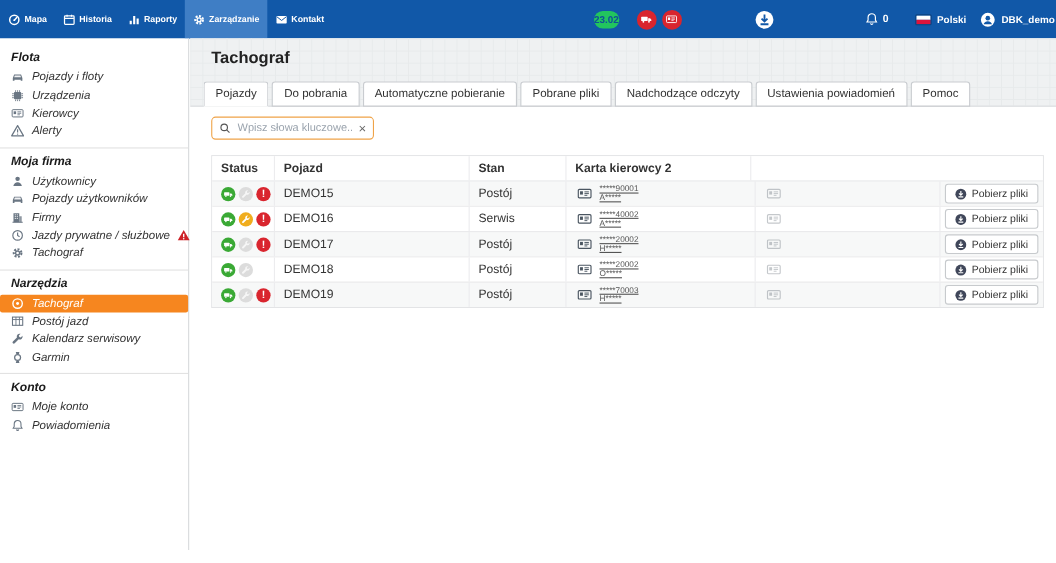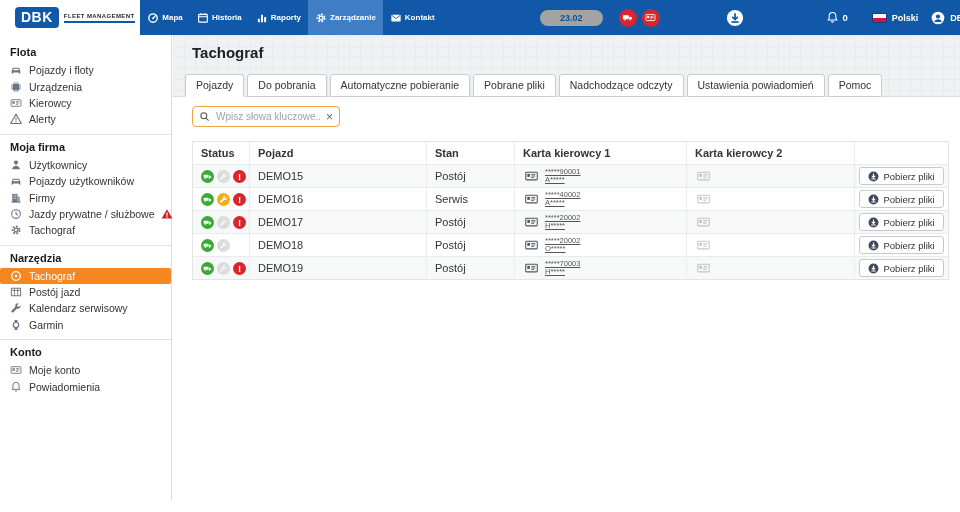--- a/index.html
+++ b/index.html
@@ -9,38 +9,38 @@
   
   .topbar{position:absolute;top:0;left:0;right:0;height:35px;background:#1158a8;display:flex;align-items:stretch;}
   .logo{width:140px;background:#fff;display:flex;align-items:center;gap:5px;padding-left:15px;flex:none;}
   .logo-badge{background:#1158a8;color:#fff;font-weight:700;font-size:14px;letter-spacing:.5px;padding:2px 6px 3px;border-radius:4px;}
   .logo-tag{font-size:6px;font-weight:700;color:#2b2b2b;letter-spacing:.4px;border-bottom:2px solid #1158a8;padding-bottom:2px;white-space:nowrap;}
   .mainnav{display:flex;flex:none;}
   .nav-item{min-width:50px;padding:0 7px;display:flex;flex-direction:row;align-items:center;justify-content:center;gap:3px;color:#fff;font-size:8px;font-weight:700;cursor:pointer;}
   .nav-item.active{background:#3f7ec5;}
   .nav-item svg{width:12px;height:12px;color:#fff;}
   .tb-right{position:absolute;left:537px;top:0;height:35px;display:flex;align-items:center;color:#fff;}
-  .date-badge{background:#a3a3a3;color:#0f4f9a;font-size:9px;font-weight:700;padding:3px 20px;border-radius:9px;margin-left:3px;}
+  .date-badge{background:#22c55e;color:#0f4f9a;font-size:9px;font-weight:700;padding:3px 0;border-radius:9px;margin-left:3px;}
   .alert-circle{width:18px;height:18px;border-radius:50%;background:#d9252e;display:flex;align-items:center;justify-content:center;cursor:pointer;}
   .alert-circle svg{width:11px;height:11px;color:#fff;}
   .ac1{margin-left:16px;}.ac2{margin-left:5px;}
   .tb-dl{margin-left:66px;width:18px;height:18px;cursor:pointer;--dlbg:#fff;--dlfg:#1158a8;}
   .tb-dl svg{width:18px;height:18px;}
   .tb-bell{margin-left:82px;cursor:pointer;display:flex;align-items:center;}
   .tb-bell svg{width:13px;height:13px;color:#fff;}
   .bell-count{font-size:9.5px;font-weight:700;margin-left:4px;}
   .flag{margin-left:24px;width:15px;height:10px;border-radius:1.5px;overflow:hidden;border:.5px solid rgba(0,0,0,.25);display:flex;flex-direction:column;flex:none;}
   .flag .f-w{flex:1;background:#fff;}.flag .f-r{flex:1;background:#dc143c;}
   .lang-label{font-size:9px;font-weight:700;margin-left:5px;}
   .tb-user{margin-left:13px;display:flex;align-items:center;cursor:pointer;}
   .tb-user svg{width:14px;height:14px;color:#fff;}
   .user-name{font-size:9px;font-weight:700;margin-left:5px;}
 
   
-  .sidebar{position:absolute;top:35px;left:0;width:172px;bottom:12px;background:#fff;border-right:1px solid #d8dadc;padding-top:5px;}
+  .sidebar{position:absolute;top:35px;left:0;width:172px;bottom:12px;background:#fff;border-right:1px solid #d8dadc;padding-top:5px;font-style:italic;}
   .side-h{font-size:11px;font-weight:700;color:#1a1a1a;margin:6px 0 4px;padding-left:10px;}
   .side-item{display:flex;align-items:center;gap:7px;height:16.4px;padding-left:10px;font-size:10.5px;color:#333;cursor:pointer;white-space:nowrap;}
   .side-item svg{width:12px;height:12px;color:#6a7683;flex:none;}
   .side-item.active{background:#f6861f;color:#fff;border-radius:2px;}
   .side-item.active svg{color:#fff;}
   .side-badge{margin-left:auto;margin-right:10px;width:12px;height:12px;color:#cd2026 !important;}
   .side-div{border-top:1px solid #e2e2e2;margin:6px 0 1px;}
 
   
   .content{position:absolute;top:35px;left:173px;right:0;bottom:0;background:#fff;}
@@ -191,24 +191,20 @@
   <symbol id="i-search" viewBox="0 0 16 16">
         <circle cx="7" cy="7" r="4.3" fill="none" stroke="currentColor" stroke-width="1.5"></circle>
         <path d="M10.2 10.2 14 14" stroke="currentColor" stroke-width="1.5"></path>
       </symbol>
 </defs>
 </svg>
 
 <div class="app">
 
   <header class="topbar">
-    <div class="logo">
-      <span class="logo-badge">DBK</span>
-      <span class="logo-tag">FLEET MANAGEMENT</span>
-    </div>
     <nav class="mainnav">
       <div class="nav-item">
         <svg>
             <use href="#i-gauge"></use>
           </svg>
         <span>Mapa</span>
       </div>
       <div class="nav-item">
         <svg>
             <use href="#i-cal"></use>
@@ -397,21 +393,20 @@
           </svg>
         <input type="text" placeholder="Wpisz słowa kluczowe..." style="">
         <span class="search-x">×</span>
       </div>
 
       <div class="vtable">
         <div class="tr head">
           <div class="td c-status">Status</div>
           <div class="td c-veh">Pojazd</div>
           <div class="td c-state">Stan</div>
-          <div class="td c-c1">Karta kierowcy 1</div>
           <div class="td c-c2">Karta kierowcy 2</div>
           <div class="td c-act"></div>
         </div>
 
         <div class="tr odd">
           <div class="td c-status">
             <span class="sdot dot-vehicle" data-state="on">
                 <svg>
                   <use href="#i-truck"></use>
                 </svg>

